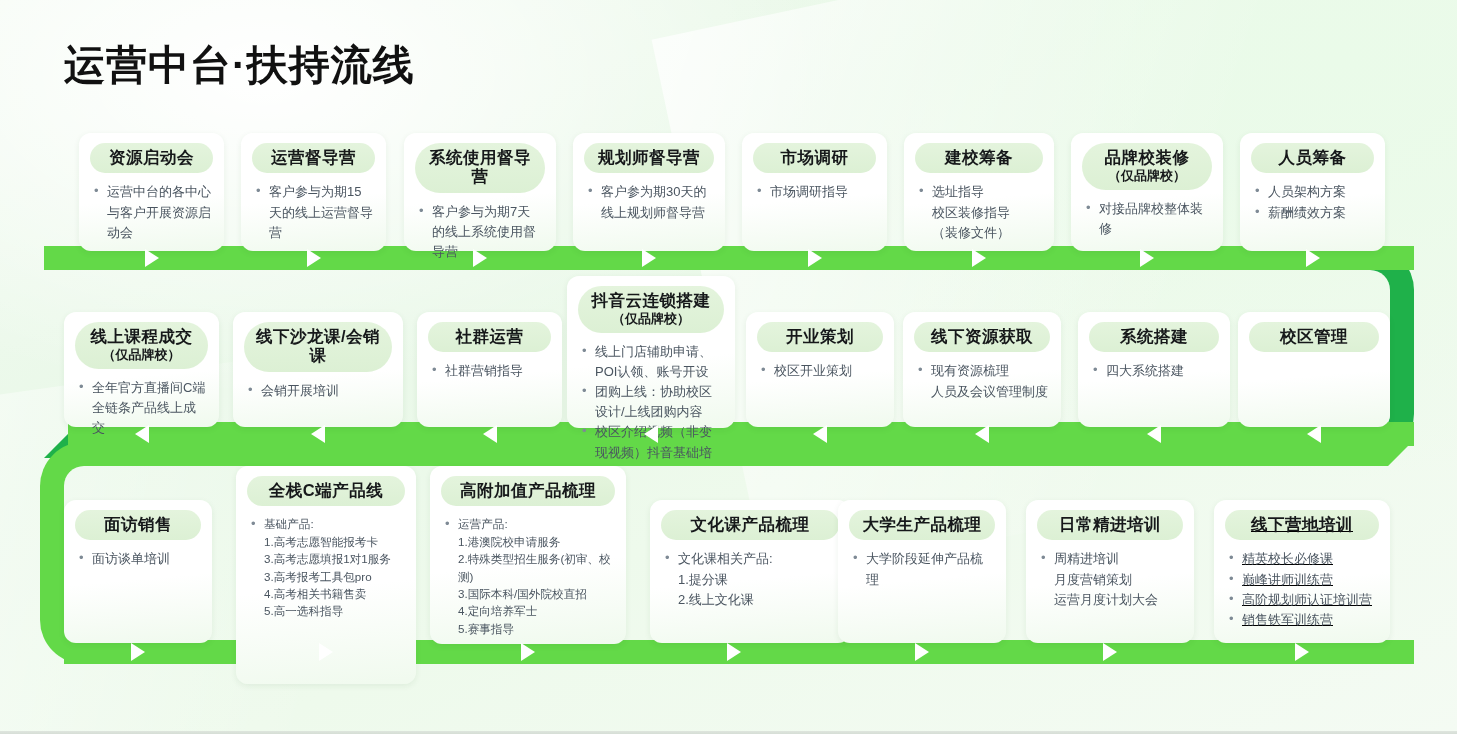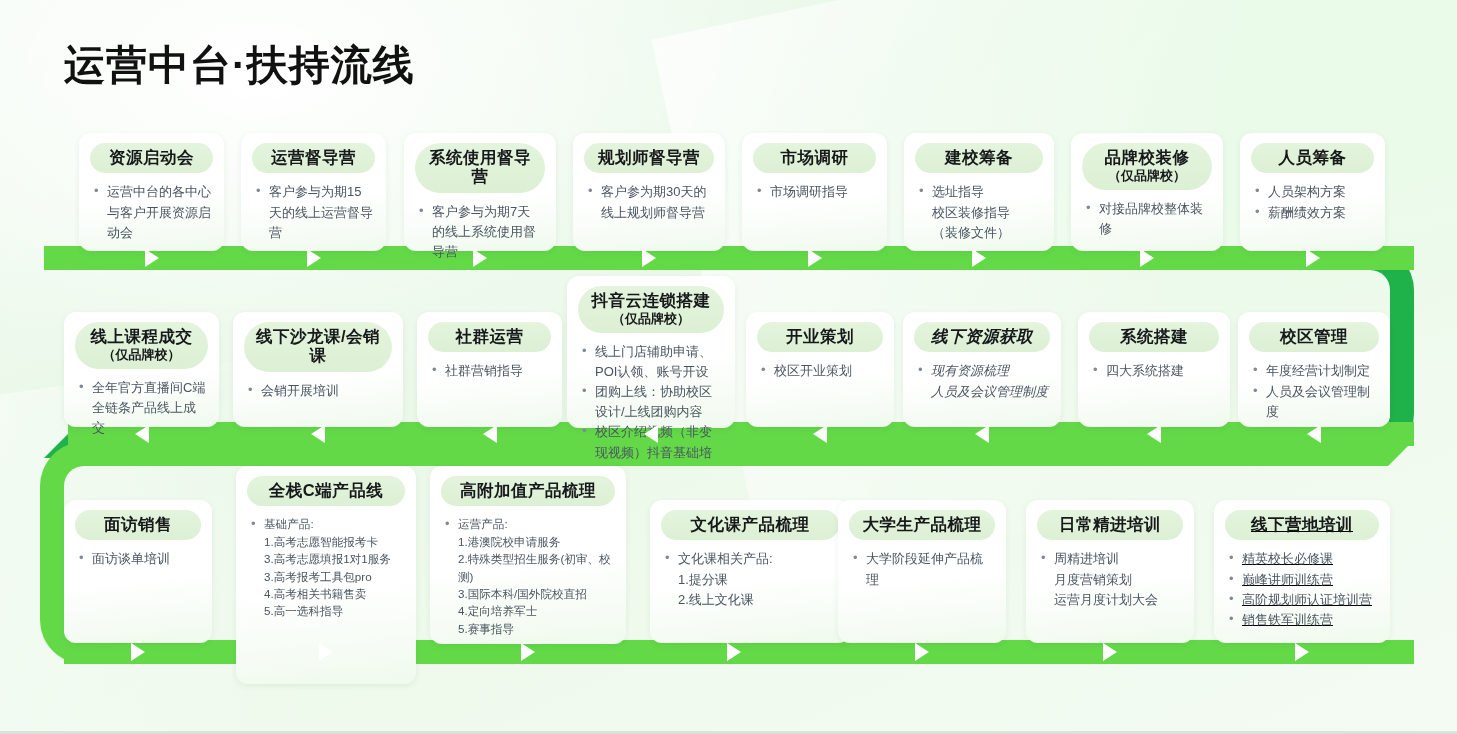--- a/index.html
+++ b/index.html
@@ -225,44 +225,40 @@
         </ul>
       </div>
       <div class="card" style="left: 746px; width: 148px; top: 312px; height: 115px;">
         <div class="pill">
           <span class="t1">开业策划</span>
         </div>
         <ul class="items">
           <li>校区开业策划</li>
         </ul>
       </div>
-      <div class="card" style="left: 903px; width: 158px; top: 312px; height: 115px; font-style: italic;">
+      <div class="card" style="left: 903px; width: 158px; top: 312px; height: 115px;">
         <div class="pill">
           <span class="t1">线下资源获取</span>
         </div>
         <ul class="items">
           <li>现有资源梳理<span class="sub">人员及会议管理制度</span></li>
         </ul>
       </div>
       <div class="card" style="left: 1078px; width: 152px; top: 312px; height: 115px;">
         <div class="pill">
           <span class="t1">系统搭建</span>
         </div>
         <ul class="items">
           <li>四大系统搭建</li>
         </ul>
       </div>
       <div class="card" style="left: 1238px; width: 152px; top: 312px; height: 115px;">
         <div class="pill">
           <span class="t1">校区管理</span>
         </div>
-        <ul class="items">
-          <li>年度经营计划制定</li>
-          <li>人员及会议管理制度</li>
-        </ul>
       </div>
       <div class="card" style="left: 64px; width: 148px; top: 500px; height: 143px;">
         <div class="pill">
           <span class="t1">面访销售</span>
         </div>
         <ul class="items">
           <li>面访谈单培训</li>
         </ul>
       </div>
       <div class="card dense" style="left: 236px; width: 180px; top: 466px; height: 218px;">

